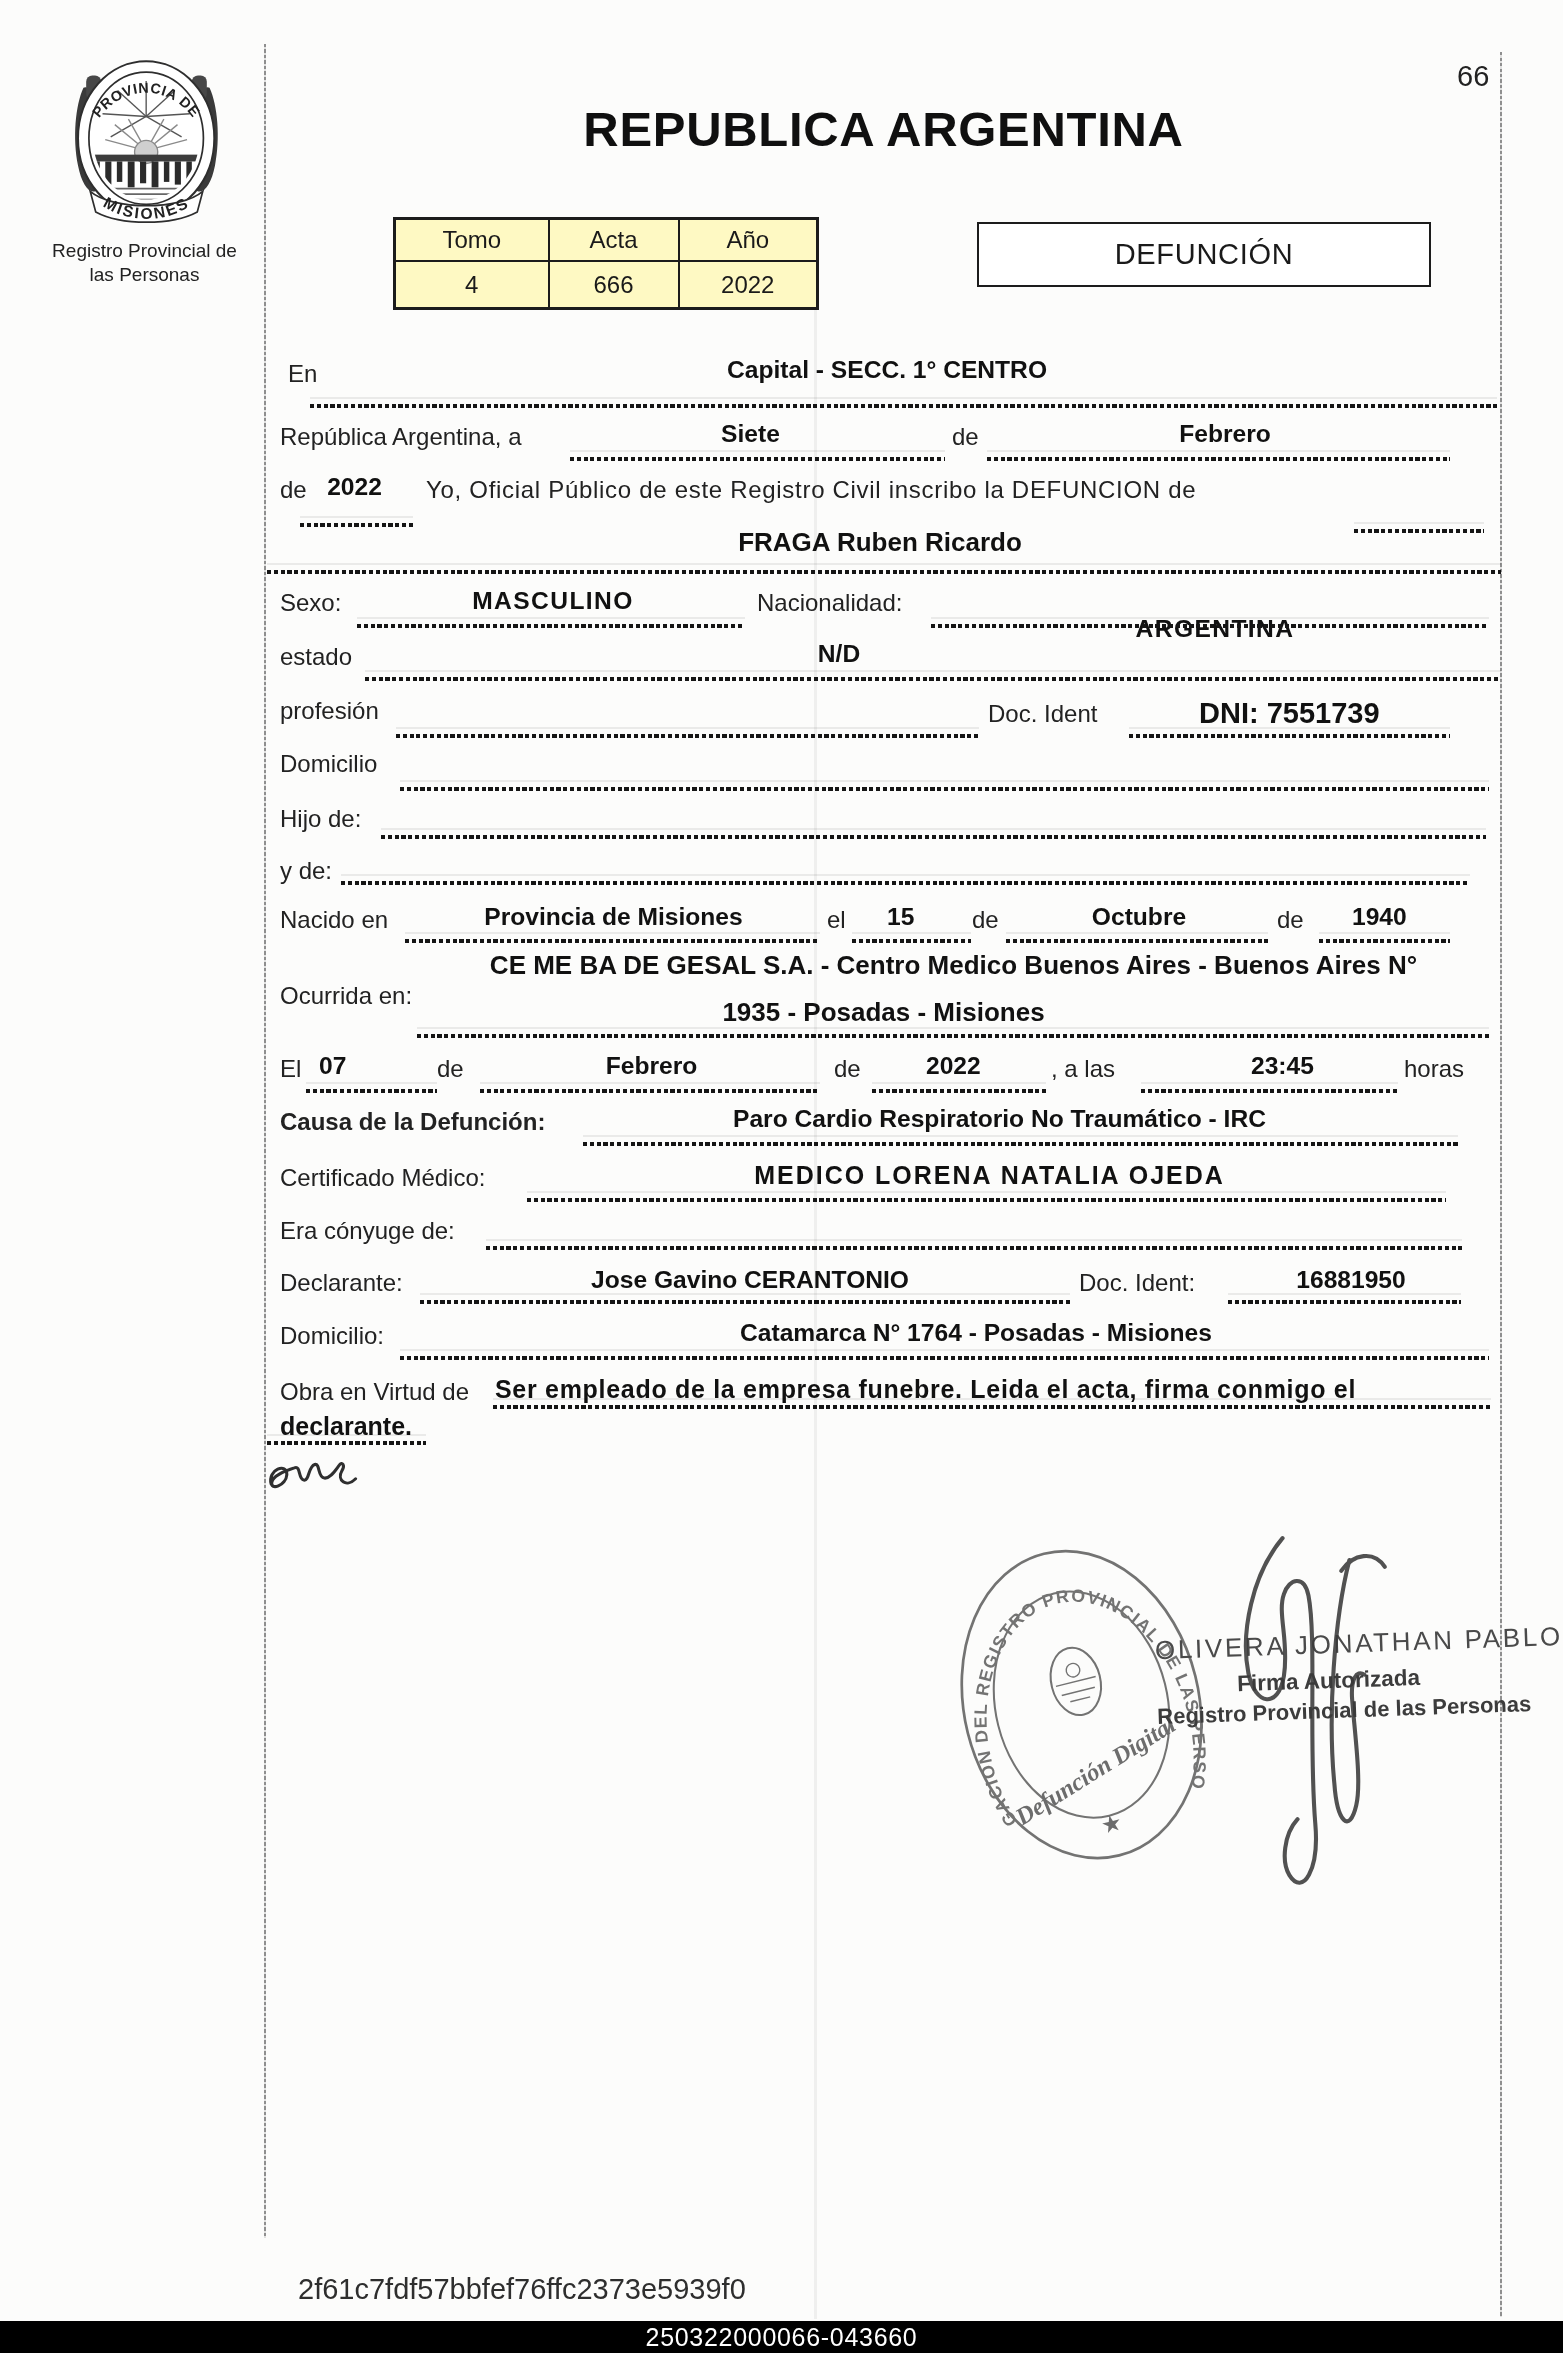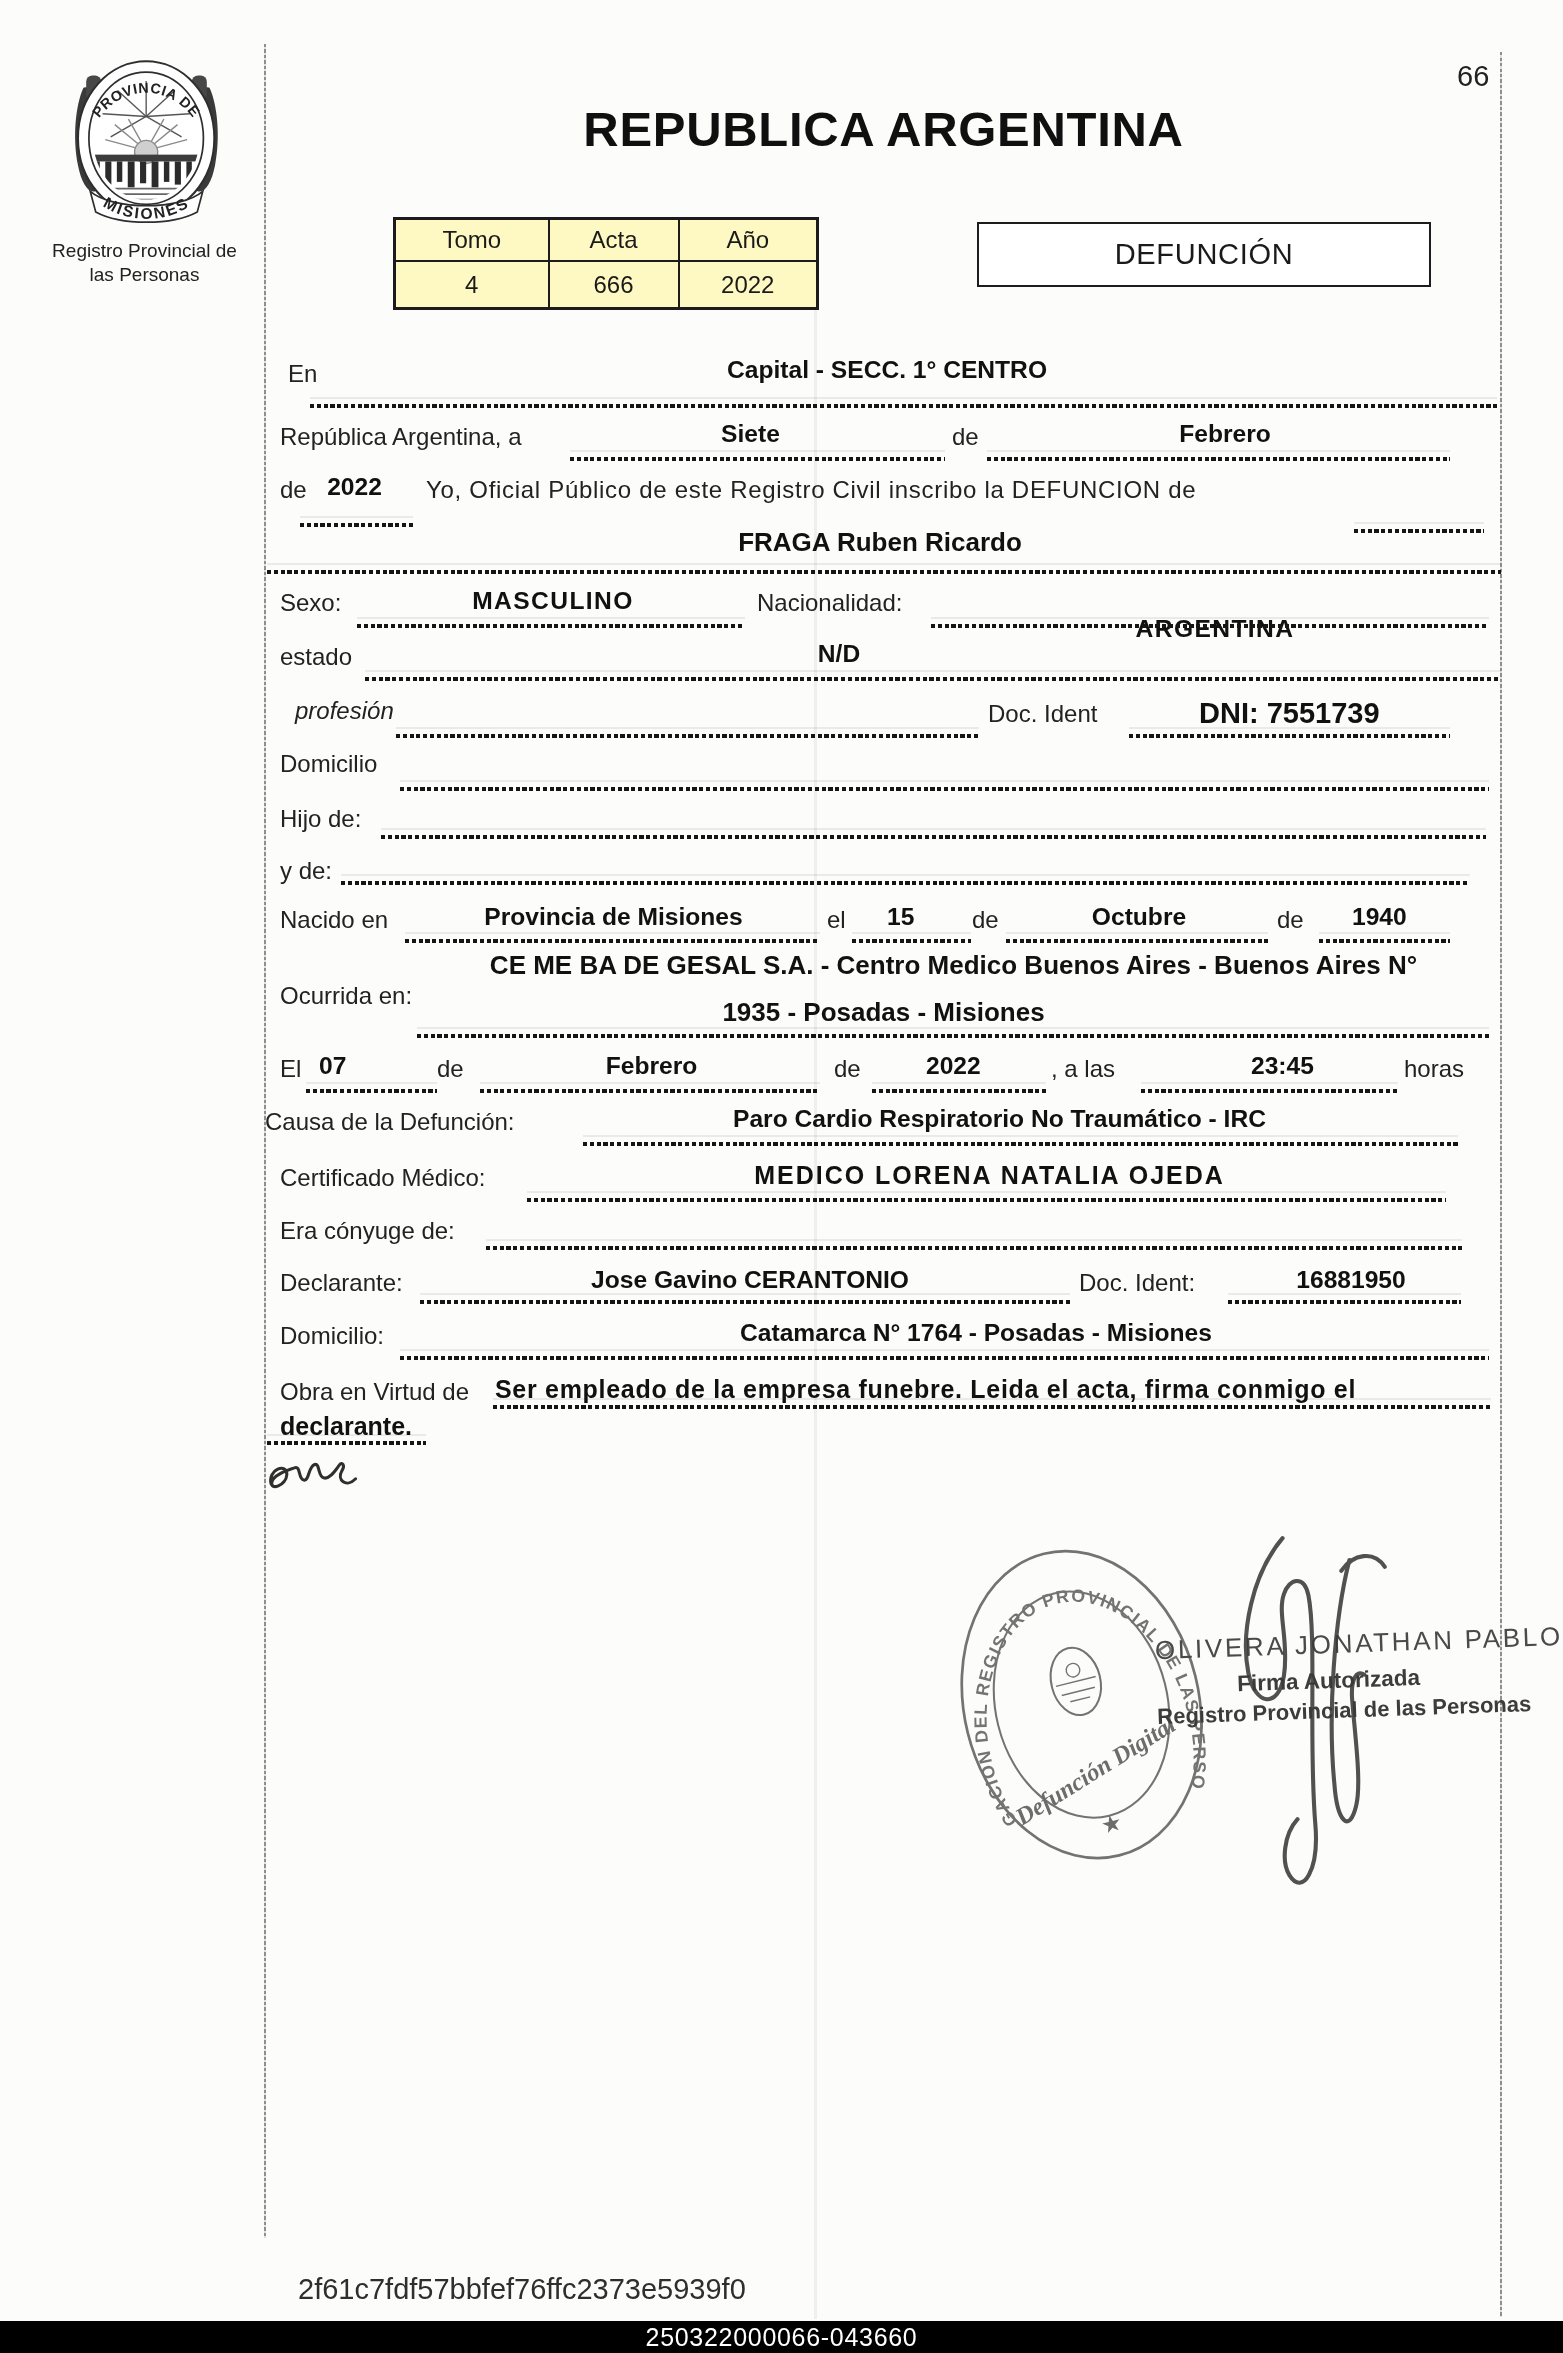--- a/index.html
+++ b/index.html
@@ -181,21 +181,21 @@
   <div class="val c" style="left:437px; top:587px; width:232px; letter-spacing:1.4px;">MASCULINO</div>
   <div class="lbl" style="left:757px; top:589px;">Nacionalidad:</div>
   <div class="val c" style="left:1092px; top:587px; width:246px; letter-spacing:1.4px;margin-top:28px;">ARGENTINA</div>
   <div class="dots" style="left:357px; top:624px; width:388px;"></div>
   <div class="dots" style="left:931px; top:624px; width:558px;"></div>
 
   <div class="lbl" style="left:280px; top:643px;">estado</div>
   <div class="val c" style="left:771px; top:640px; width:136px;">N/D</div>
   <div class="dots" style="left:365px; top:677px; width:1136px;"></div>
 
-  <div class="lbl" style="left:295px; top:697px;font-style:italic;">profesión</div>
+  <div class="lbl" style="left:280px; top:697px;">profesión</div>
   <div class="lbl" style="left:988px; top:700px;">Doc. Ident</div>
   <div class="val" style="left:1199px; top:697px; font-size:29px;">DNI: 7551739</div>
   <div class="dots" style="left:396px; top:734px; width:583px;"></div>
   <div class="dots" style="left:1129px; top:734px; width:321px;"></div>
 
   <div class="lbl" style="left:280px; top:750px;">Domicilio</div>
   <div class="dots" style="left:400px; top:787px; width:1089px;"></div>
 
   <div class="lbl" style="left:280px; top:805px;">Hijo de:</div>
   <div class="dots" style="left:381px; top:835px; width:1105px;"></div>
@@ -228,21 +228,21 @@
   <div class="lbl" style="left:834px; top:1055px;">de</div>
   <div class="val" style="left:926px; top:1052px;">2022</div>
   <div class="lbl" style="left:1051px; top:1055px;">, a las</div>
   <div class="val" style="left:1251px; top:1052px;">23:45</div>
   <div class="lbl" style="left:1404px; top:1055px;">horas</div>
   <div class="dots" style="left:306px; top:1089px; width:131px;"></div>
   <div class="dots" style="left:480px; top:1089px; width:340px;"></div>
   <div class="dots" style="left:872px; top:1089px; width:174px;"></div>
   <div class="dots" style="left:1141px; top:1089px; width:257px;"></div>
 
-  <div class="lbl" style="left:265px; top:1108px;">Causa de la Defunción:</div>
+  <div class="lbl" style="left:280px; top:1108px;font-weight:bold;">Causa de la Defunción:</div>
   <div class="val c" style="left:696px; top:1105px; width:607px;">Paro Cardio Respiratorio No Traumático - IRC</div>
   <div class="dots" style="left:583px; top:1142px; width:875px;"></div>
 
   <div class="lbl" style="left:280px; top:1164px;">Certificado Médico:</div>
   <div class="val c" style="left:737px; top:1161px; width:505px; letter-spacing:2px; font-size:25px;">MEDICO LORENA NATALIA OJEDA</div>
   <div class="dots" style="left:527px; top:1198px; width:919px;"></div>
 
   <div class="lbl" style="left:280px; top:1217px;">Era cónyuge de:</div>
   <div class="dots" style="left:486px; top:1246px; width:976px;"></div>
 

